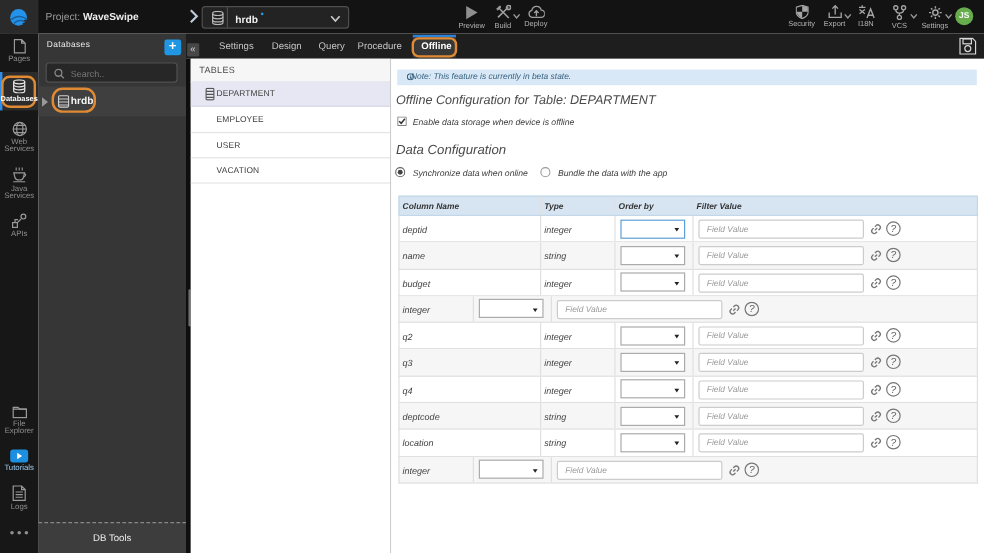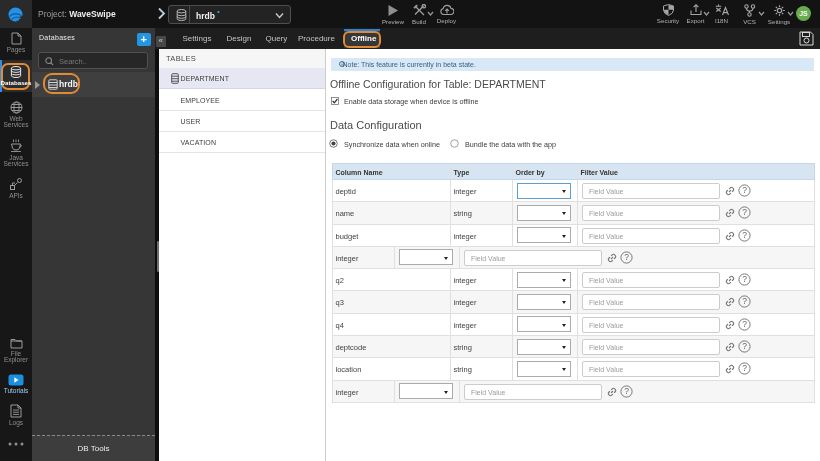--- a/index.html
+++ b/index.html
@@ -68,21 +68,21 @@
 #vdiv { left:155px; top:49px; width:4px; height:412px; background:#0e0e0e; }
 #vdiv .handle { position:absolute; left:1.5px; top:192px; width:2.5px; height:31px; background:#6f6f6f; border-radius:2px; }
 #tablespanel .hd { position:absolute; left:0; top:0; width:166px; height:20px; background:#f6f6f6;
   border-bottom:1px solid #dcdcdc; color:#4a4a4a; font-size:7.5px; line-height:20px; padding-left:7px; letter-spacing:0.3px; }
 .trow { position:absolute; left:0; width:166px; height:21px; border-bottom:1px solid #e4e4e4;
   font-size:7px; color:#3c3c3c; line-height:21px; padding-left:21.5px; letter-spacing:0.1px; }
 #trDep { background:#e7e7f3; border-bottom:1px solid #d6d6e6; }
 #trDep svg { position:absolute; left:12px; top:5px; }
 
 
-#content { left:326px; top:49px; width:494px; height:412px; background:#fff; }
+#content { left:326px; top:49px; width:494px; height:412px; background:#fff;font-style:italic; }
 #notebar { position:absolute; left:5px; top:8.5px; width:483px; height:13.5px; background:#d9e8f6;
   color:#35607e; font-size:7px; line-height:13.5px; }
 #notebar svg { position:absolute; left:7.5px; top:3.5px; }
 #notebar span { margin-left:11.5px; }
 #h1 { position:absolute; left:4px; top:28.5px; font-size:10.5px; color:#4a4a4a; }
 #cbrow { position:absolute; left:5px; top:47.5px; font-size:7.2px; color:#3b3b3b; }
 #cbrow svg { vertical-align:-1.5px; margin-right:3px; }
 #h2 { position:absolute; left:4px; top:70px; font-size:11px; color:#4a4a4a; }
 #radios { position:absolute; left:3px; top:90px; font-size:7.2px; color:#3b3b3b; width:488px; }
 #radios svg { vertical-align:-1.5px; margin-right:4px; }

